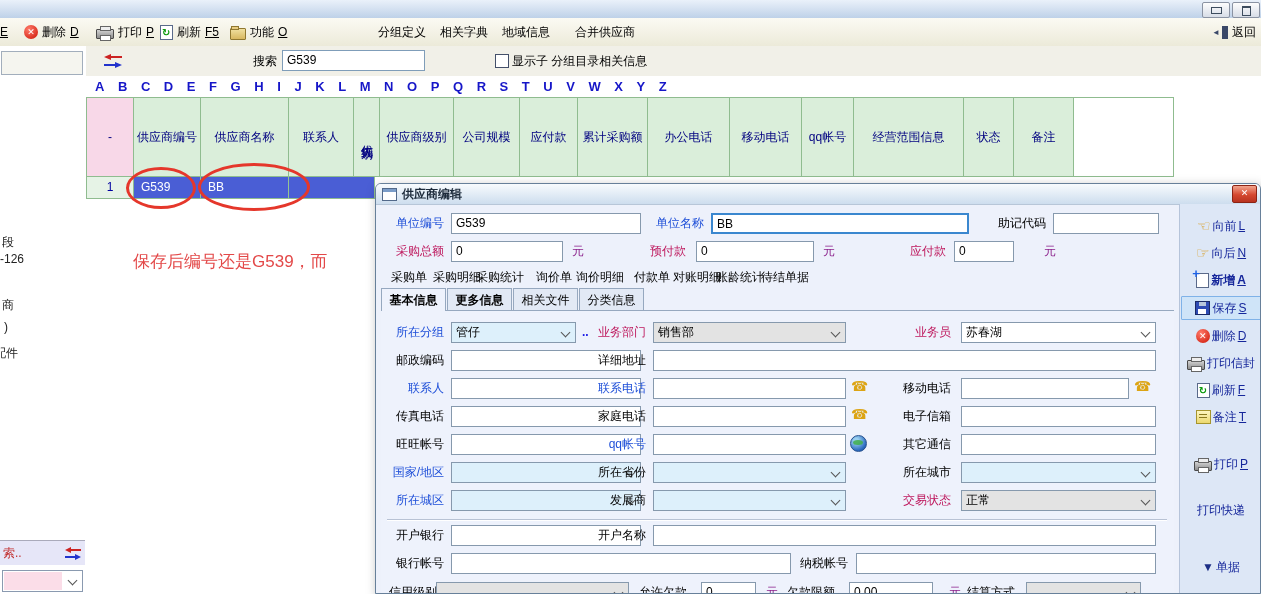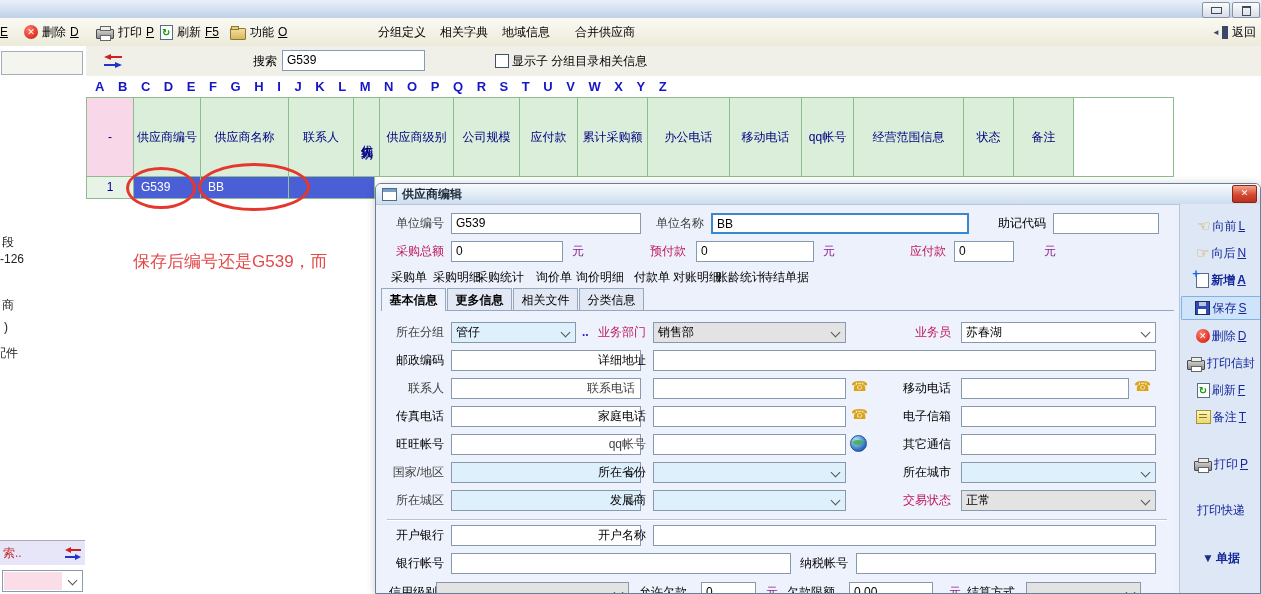--- a/index.html
+++ b/index.html
@@ -90,21 +90,21 @@
   
   .dialog{position:absolute;left:375px;top:183px;width:886px;height:411px;z-index:10;
     background:#edf1fb;border:1px solid #67809a;border-radius:6px 6px 0 0;box-shadow:3px 4px 12px rgba(0,0,0,.35);overflow:hidden;box-sizing:border-box}
   .dlg-title{position:absolute;left:0;top:0;right:0;height:20px;display:flex;align-items:center;gap:5px;padding-left:6px;
     background:linear-gradient(#f8fbfe,#cdddee);border-bottom:1px solid #b7c6d8;font-weight:bold;color:#1c2a3a}
   .dlg-close{position:absolute;right:3px;top:1px;width:23px;height:16px;border:1px solid #8c2314;border-radius:2px;
     background:linear-gradient(#f2a58e,#d5472f 55%,#b83320);cursor:pointer}
   .dlg-close::before{content:"✕";position:absolute;left:0;right:0;top:0;color:#fff;font-size:9px;font-weight:bold;text-align:center;line-height:15px}
 
   .flbl{position:absolute;height:21px;line-height:21px;font-size:12px;text-align:right;color:#000;white-space:nowrap}
-  .flbl.blue{color:#404040}
+  .flbl.blue{color:#1d4ed8}
   .flbl.maroon{color:#be185d}
   .inp{position:absolute;height:21px;background:#fff;border:1px solid #8699ad;box-sizing:border-box;font-size:12px;line-height:19px;padding:0 4px;color:#000;white-space:nowrap}
   .inp.focus{border:2px solid #3a87cf}
   .cmb{position:absolute;height:21px;border:1px solid #8699ad;box-sizing:border-box;font-size:12px;line-height:19px;padding:0 4px;white-space:nowrap}
   .cmb.blue{background:#ddf0fb}
   .cmb.gray{background:#e3e3e3}
   .cmb.white{background:#fff}
   .chev{position:absolute;right:6px;top:6px;width:6px;height:6px;border-right:1px solid #555;border-bottom:1px solid #555;transform:rotate(45deg)}
   .yuan{position:absolute;color:#8a1f8a;font-size:12px;line-height:21px}
   .dots{position:absolute;color:#1a1ae6;font-weight:bold;font-size:12px}
@@ -324,21 +324,21 @@
     <div class="flbl maroon" style="left:514px;top:11px;width:56px">业务员</div>
     <div class="cmb white" style="left:580px;top:11px;width:195px"><span>苏春湖</span><i class="chev"></i></div>
 
     <div class="flbl" style="left:8px;top:39px;width:55px">邮政编码</div>
     <div class="inp" style="left:70px;top:39px;width:190px"></div>
     <div class="flbl" style="left:209px;top:39px;width:56px">详细地址</div>
     <div class="inp" style="left:272px;top:39px;width:503px"></div>
 
     <div class="flbl blue" style="left:8px;top:67px;width:55px">联系人</div>
     <div class="inp" style="left:70px;top:67px;width:190px"></div>
-    <div class="flbl blue" style="left:198px;top:67px;width:56px">联系电话</div>
+    <div class="flbl blue" style="left:209px;top:67px;width:56px">联系电话</div>
     <div class="inp" style="left:272px;top:67px;width:193px"></div>
     <span class="ico ico-phone ico-abs" style="left:470px;top:67px"></span>
     <div class="flbl" style="left:514px;top:67px;width:56px">移动电话</div>
     <div class="inp" style="left:580px;top:67px;width:168px"></div>
     <span class="ico ico-phone ico-abs" style="left:753px;top:67px"></span>
 
     <div class="flbl" style="left:8px;top:95px;width:55px">传真电话</div>
     <div class="inp" style="left:70px;top:95px;width:190px"></div>
     <div class="flbl" style="left:209px;top:95px;width:56px">家庭电话</div>
     <div class="inp" style="left:272px;top:95px;width:193px"></div>
@@ -447,18 +447,18 @@
         <u>T</u>
       </div>
       <div class="side-btn" style="top: 249px;">
         <span class="ico ico-printer"></span>
         <span>打印</span>
         <u>P</u>
       </div>
       <div class="side-btn" style="top: 295px;">
         <span>打印快递</span>
       </div>
-      <div class="side-btn" style="top: 343px; font-weight: bold;">
+      <div class="side-btn" style="top: 352px;">
         <span class="ico ico-down-arrow"></span>
         <span>单据</span>
       </div>
     </div>
 </div>
 
 </body></html>

